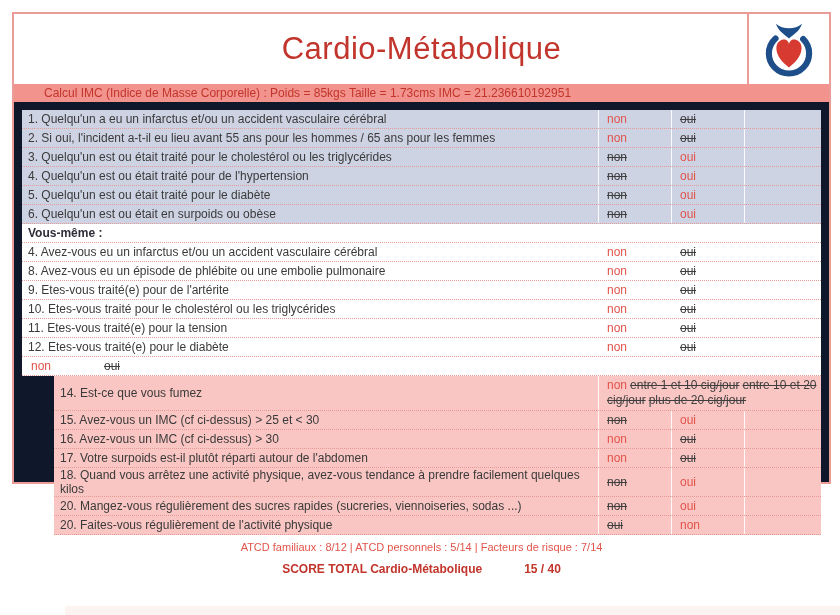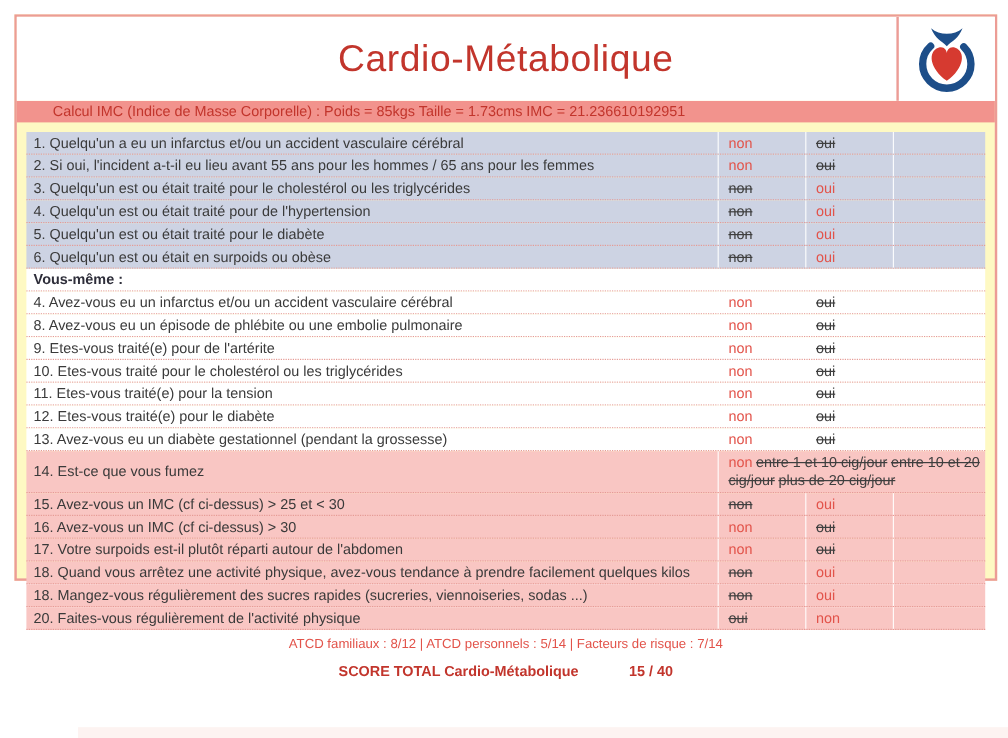--- a/index.html
+++ b/index.html
@@ -8,21 +8,21 @@
     font-family: "Liberation Sans", sans-serif;
     background: #ffffff;
     position: relative;
     overflow: hidden;
   }
   .page-box {
     position: absolute;
     left: 12px; top: 12px;
     width: 819px; height: 472px;
     border: 2px solid var(--salmon-border, #ec9c96);
-    background: #fef9c3;
+    background: #0f172a;
   }
   .header {
     position: relative;
     height: 70px;
     background: #ffffff;
   }
   .title {
     text-align: center;
     font-size: 31px;
     font-weight: normal;
@@ -53,21 +53,21 @@
   }
   .row {
     display: flex;
     align-items: center;
     min-height: 19px;
     border-bottom: 1px dotted var(--dotted-line, #e59b95);
     font-size: 12px;
   }
   .row.family { background: var(--family-bg, #cdd3e3); }
   .row.self   { background: #ffffff; }
-  .row.risk   { background: var(--risk-bg, #f9c6c3); }
+  .row.risk   { background: var(--risk-bg, #f9c6c3); margin-left: 32px; }
   .q {
     flex: 1;
     padding-left: 6px;
     color: var(--question-text, #3a3a3a);
     line-height: 14px;
   }
   .q.bold { font-weight: bold; color: #2e2e3a; }
   .cell {
     width: 73px;
     align-self: stretch;
@@ -243,21 +243,20 @@
         <div class="q">12. Etes-vous traité(e) pour le diabète</div>
         <div class="cell">
           <span class="ans">non</span>
         </div>
         <div class="cell">
           <span class="struck">oui</span>
         </div>
         <div class="cell"></div>
       </div>
       <div class="row self">
-        <div class="q">13. Avez-vous eu un diabète gestationnel (pendant la grossesse)</div>
         <div class="cell">
           <span class="ans">non</span>
         </div>
         <div class="cell">
           <span class="struck">oui</span>
         </div>
         <div class="cell"></div>
       </div>
       <div class="row risk">
         <div class="q">14. Est-ce que vous fumez</div>
@@ -297,21 +296,21 @@
         <div class="q">18. Quand vous arrêtez une activité physique, avez-vous tendance à prendre facilement quelques kilos</div>
         <div class="cell">
           <span class="struck">non</span>
         </div>
         <div class="cell">
           <span class="ans">oui</span>
         </div>
         <div class="cell"></div>
       </div>
       <div class="row risk">
-        <div class="q">18. Mangez-vous régulièrement des sucres rapides (sucreries, viennoiseries, sodas ...)</div>
+        <div class="q">20. Mangez-vous régulièrement des sucres rapides (sucreries, viennoiseries, sodas ...)</div>
         <div class="cell">
           <span class="struck">non</span>
         </div>
         <div class="cell">
           <span class="ans">oui</span>
         </div>
         <div class="cell"></div>
       </div>
       <div class="row risk">
         <div class="q">20. Faites-vous régulièrement de l'activité physique</div>

